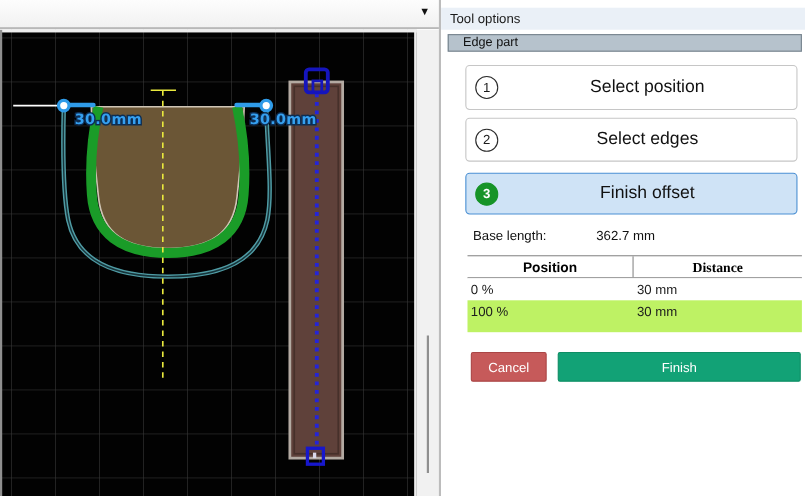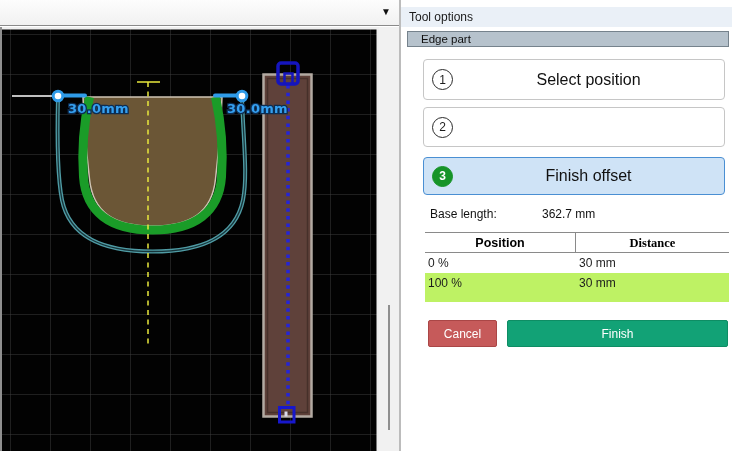--- a/index.html
+++ b/index.html
@@ -168,20 +168,21 @@
   <div class="panel">
     <div class="panel-title">Tool options</div>
     <div class="section-header">Edge part</div>
 
     <div class="step step-1">
       <span class="step-circle">1</span>
       <span class="step-label">Select position</span>
     </div>
     <div class="step step-2">
       <span class="step-circle">2</span>
+      <span class="step-label">Select edges</span>
     </div>
     <div class="step step-3">
       <span class="step-circle">3</span>
       <span class="step-label">Finish offset</span>
     </div>
 
     <span class="base-label">Base length:</span>
     <span class="base-value">362.7 mm</span>
 
     <div class="offset-table">

